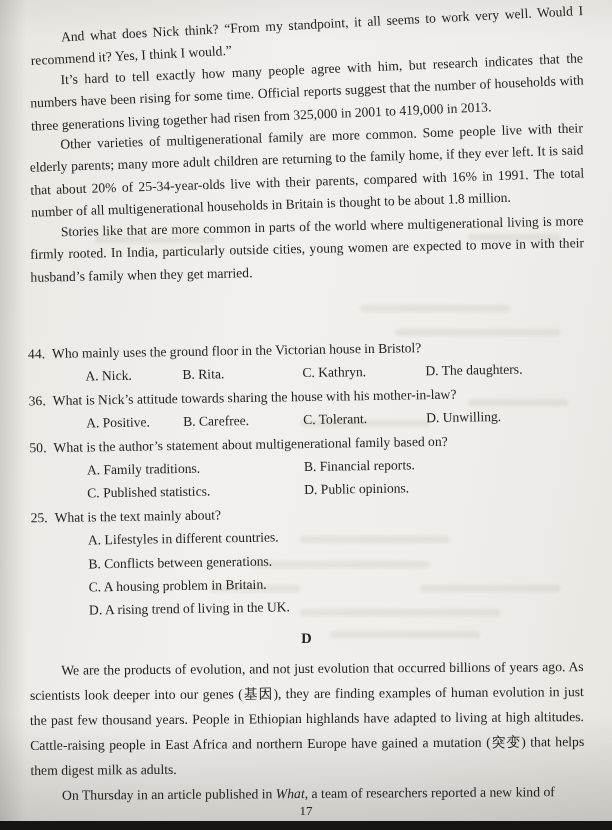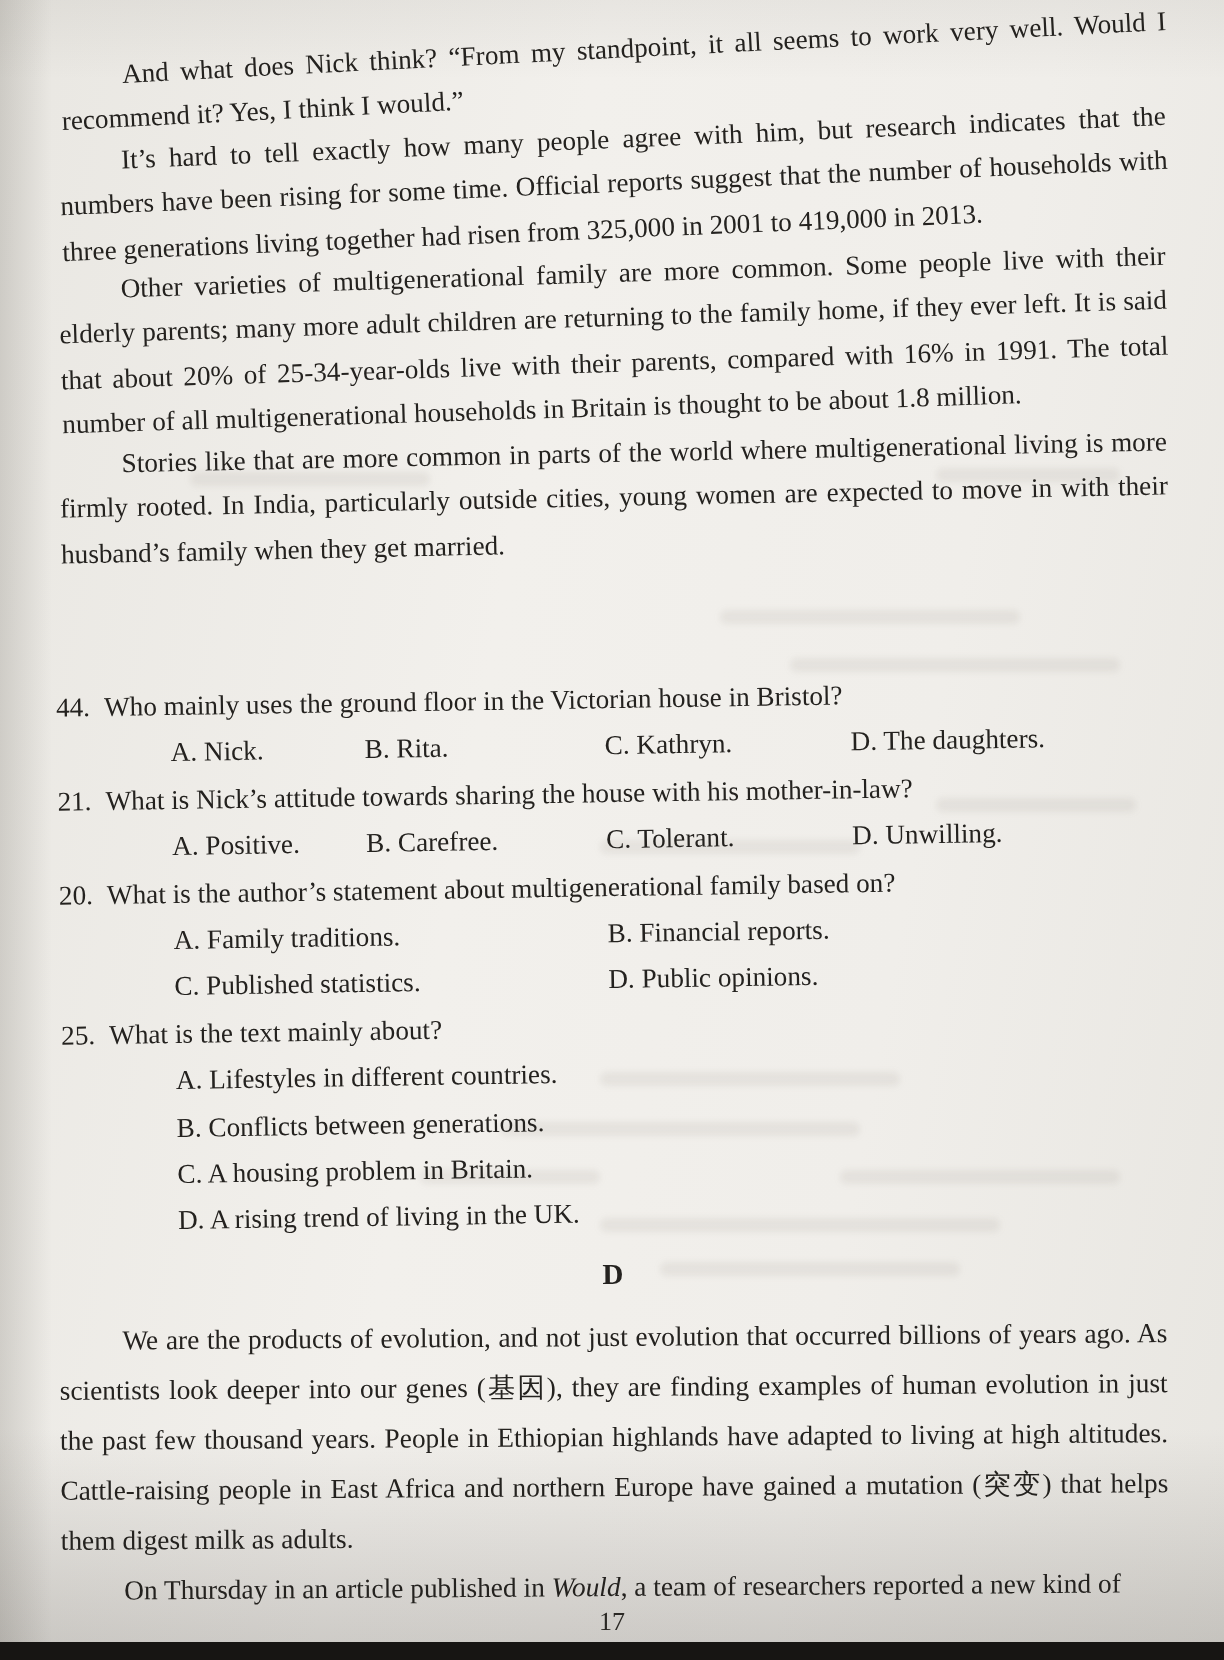--- a/index.html
+++ b/index.html
@@ -116,33 +116,33 @@
       <div class="opts row4">
         <span class="opt c1">A. Nick.</span>
         <span class="opt c2">B. Rita.</span>
         <span class="opt c3">C. Kathryn.</span>
         <span class="opt c4">D. The daughters.</span>
       </div>
     </div>
 
     <div class="question">
       <p class="qtext">
-        <span class="qnum">21.</span><span>What is Nick’s attitude towards sharing the house with his mother-in-law?</span>
+        <span class="qnum">36.</span><span>What is Nick’s attitude towards sharing the house with his mother-in-law?</span>
       </p>
       <div class="opts row4">
         <span class="opt c1">A. Positive.</span>
         <span class="opt c2">B. Carefree.</span>
         <span class="opt c3">C. Tolerant.</span>
         <span class="opt c4">D. Unwilling.</span>
       </div>
     </div>
 
     <div class="question">
       <p class="qtext">
-        <span class="qnum">20.</span><span>What is the author’s statement about multigenerational family based on?</span>
+        <span class="qnum">50.</span><span>What is the author’s statement about multigenerational family based on?</span>
       </p>
       <div class="opts grid2">
         <span class="opt">A. Family traditions.</span>
         <span class="opt">B. Financial reports.</span>
         <span class="opt">C. Published statistics.</span>
         <span class="opt">D. Public opinions.</span>
       </div>
     </div>
 
     <div class="question">
@@ -155,19 +155,19 @@
         <span class="opt">C. A housing problem in Britain.</span>
         <span class="opt">D. A rising trend of living in the UK.</span>
       </div>
     </div>
 
   </section>
 
   <section class="sectionD">
     <p class="dhead">D</p>
     <p class="dpara">We are the products of evolution, and not just evolution that occurred billions of years ago. As scientists look deeper into our genes (基因), they are finding examples of human evolution in just the past few thousand years. People in Ethiopian highlands have adapted to living at high altitudes. Cattle-raising people in East Africa and northern Europe have gained a mutation (突变) that helps them digest milk as adults.</p>
-    <p class="dpara"><span>On Thursday in an article published in </span><i>Would</i><span>, a team of researchers reported a new kind of</span></p>
+    <p class="dpara"><span>On Thursday in an article published in </span><i>What</i><span>, a team of researchers reported a new kind of</span></p>
   </section>
 
   <div class="pagenum">17</div>
   <div class="bar-bottom"></div>
 
 </div>
 
 </body></html>

